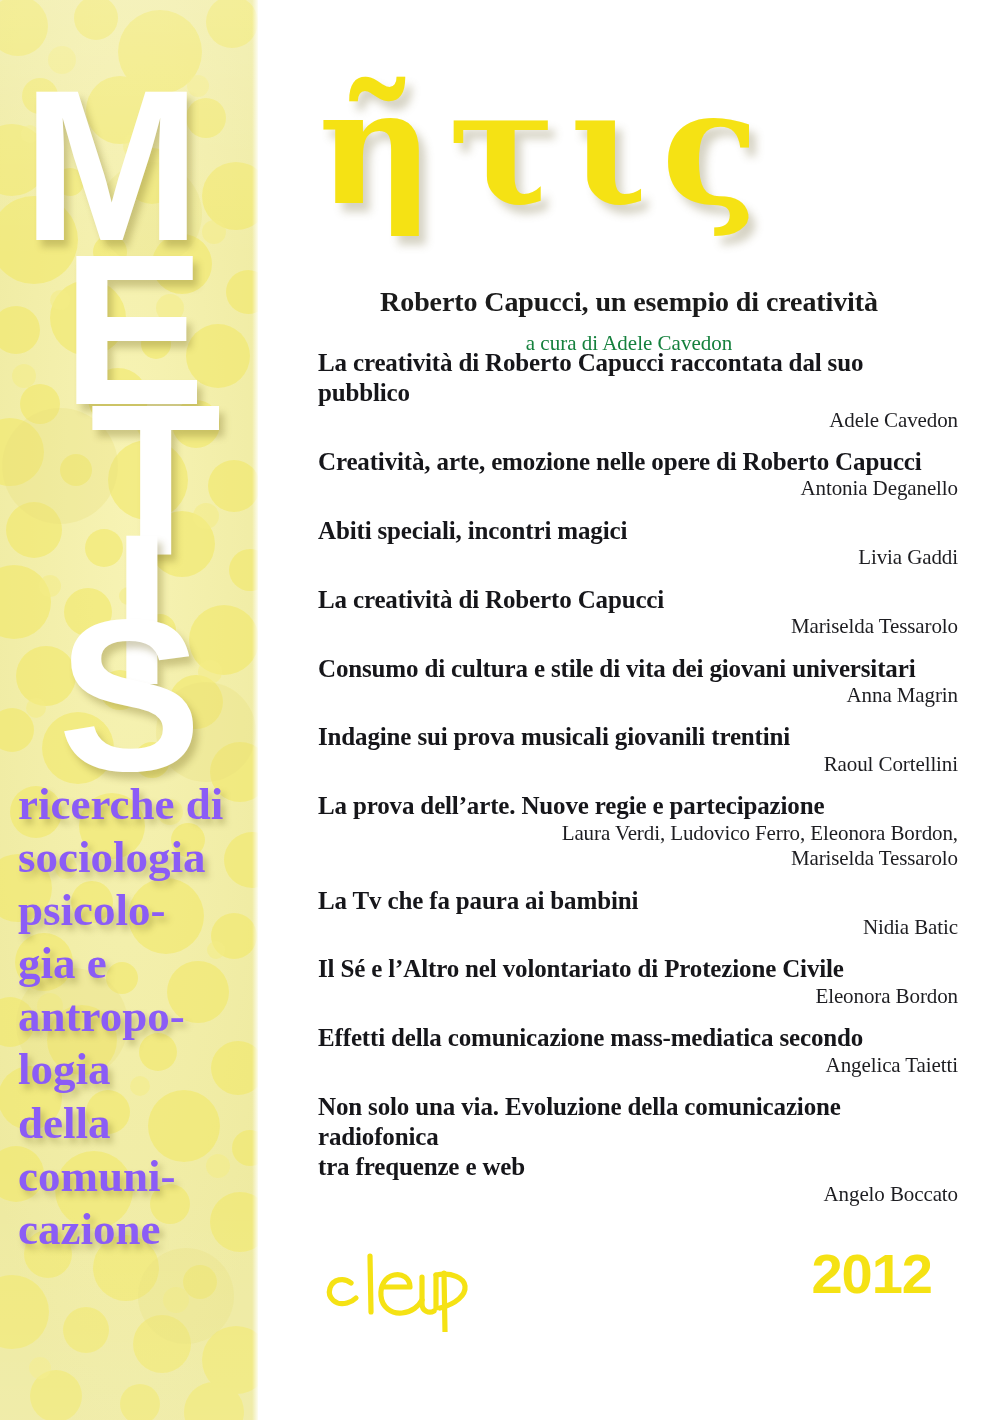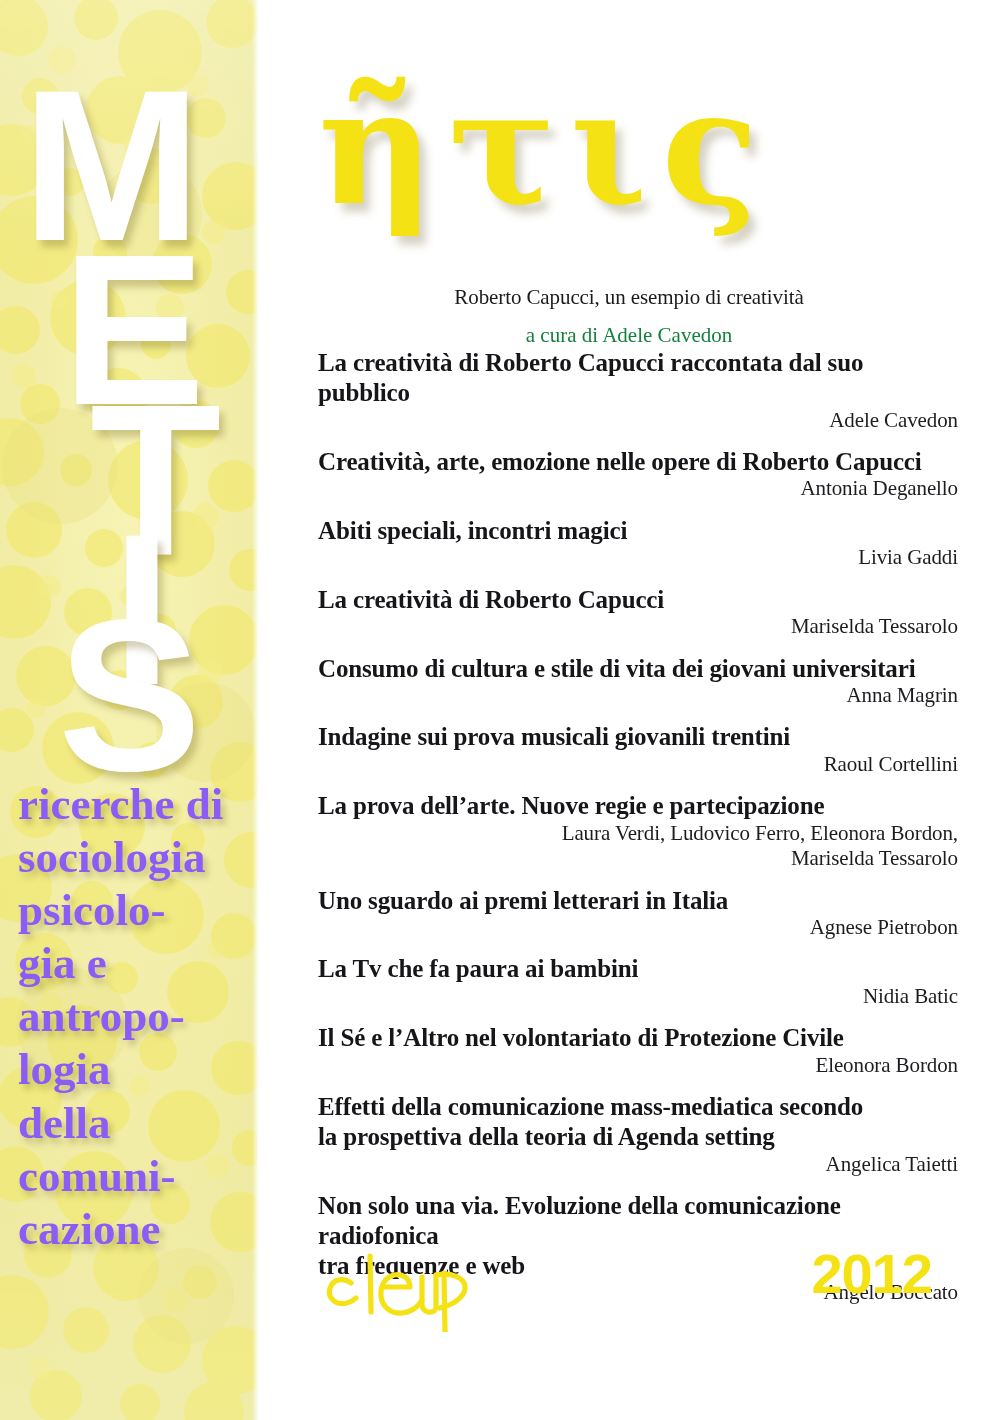--- a/index.html
+++ b/index.html
@@ -111,22 +111,22 @@
     height: 1420px;
   }
   .issue-head {
     position: absolute;
     left: 60px;
     top: 285;
     width: 622px;
     text-align: center;
   }
   .issue-title {
-    font-size: 21px;
-    font-weight: normal;
+    font-size: 28px;
+    font-weight: bold;
     color: #1b1b1b;
     line-height: 1.22;
     letter-spacing: -0.1px;
   }
   .issue-editor {
     font-size: 21px;
     color: #15803d;
     line-height: 1.25;
     margin-top: 11px;
   }
@@ -386,46 +386,37 @@
           <div class="toc-entry-title">
             <div>La prova dell’arte. Nuove regie e partecipazione</div>
           </div>
           <div class="toc-entry-authors">
             <div>Laura Verdi, Ludovico Ferro, Eleonora Bordon,</div>
             <div>Mariselda Tessarolo</div>
           </div>
         </div>
         <div class="toc-entry">
           <div class="toc-entry-title">
-            <div>Uno sguardo ai premi letterari in Italia</div>
-          </div>
-          <div class="toc-entry-authors">
-            <div>Agnese Pietrobon</div>
-          </div>
-        </div>
-        <div class="toc-entry">
-          <div class="toc-entry-title">
             <div>La Tv che fa paura ai bambini</div>
           </div>
           <div class="toc-entry-authors">
             <div>Nidia Batic</div>
           </div>
         </div>
         <div class="toc-entry">
           <div class="toc-entry-title">
             <div>Il Sé e l’Altro nel volontariato di Protezione Civile</div>
           </div>
           <div class="toc-entry-authors">
             <div>Eleonora Bordon</div>
           </div>
         </div>
         <div class="toc-entry">
           <div class="toc-entry-title">
             <div>Effetti della comunicazione mass-mediatica secondo</div>
-            <div>la prospettiva della teoria di Agenda setting</div>
           </div>
           <div class="toc-entry-authors">
             <div>Angelica Taietti</div>
           </div>
         </div>
         <div class="toc-entry">
           <div class="toc-entry-title">
             <div>Non solo una via. Evoluzione della comunicazione radiofonica</div>
             <div>tra frequenze e web</div>
           </div>

